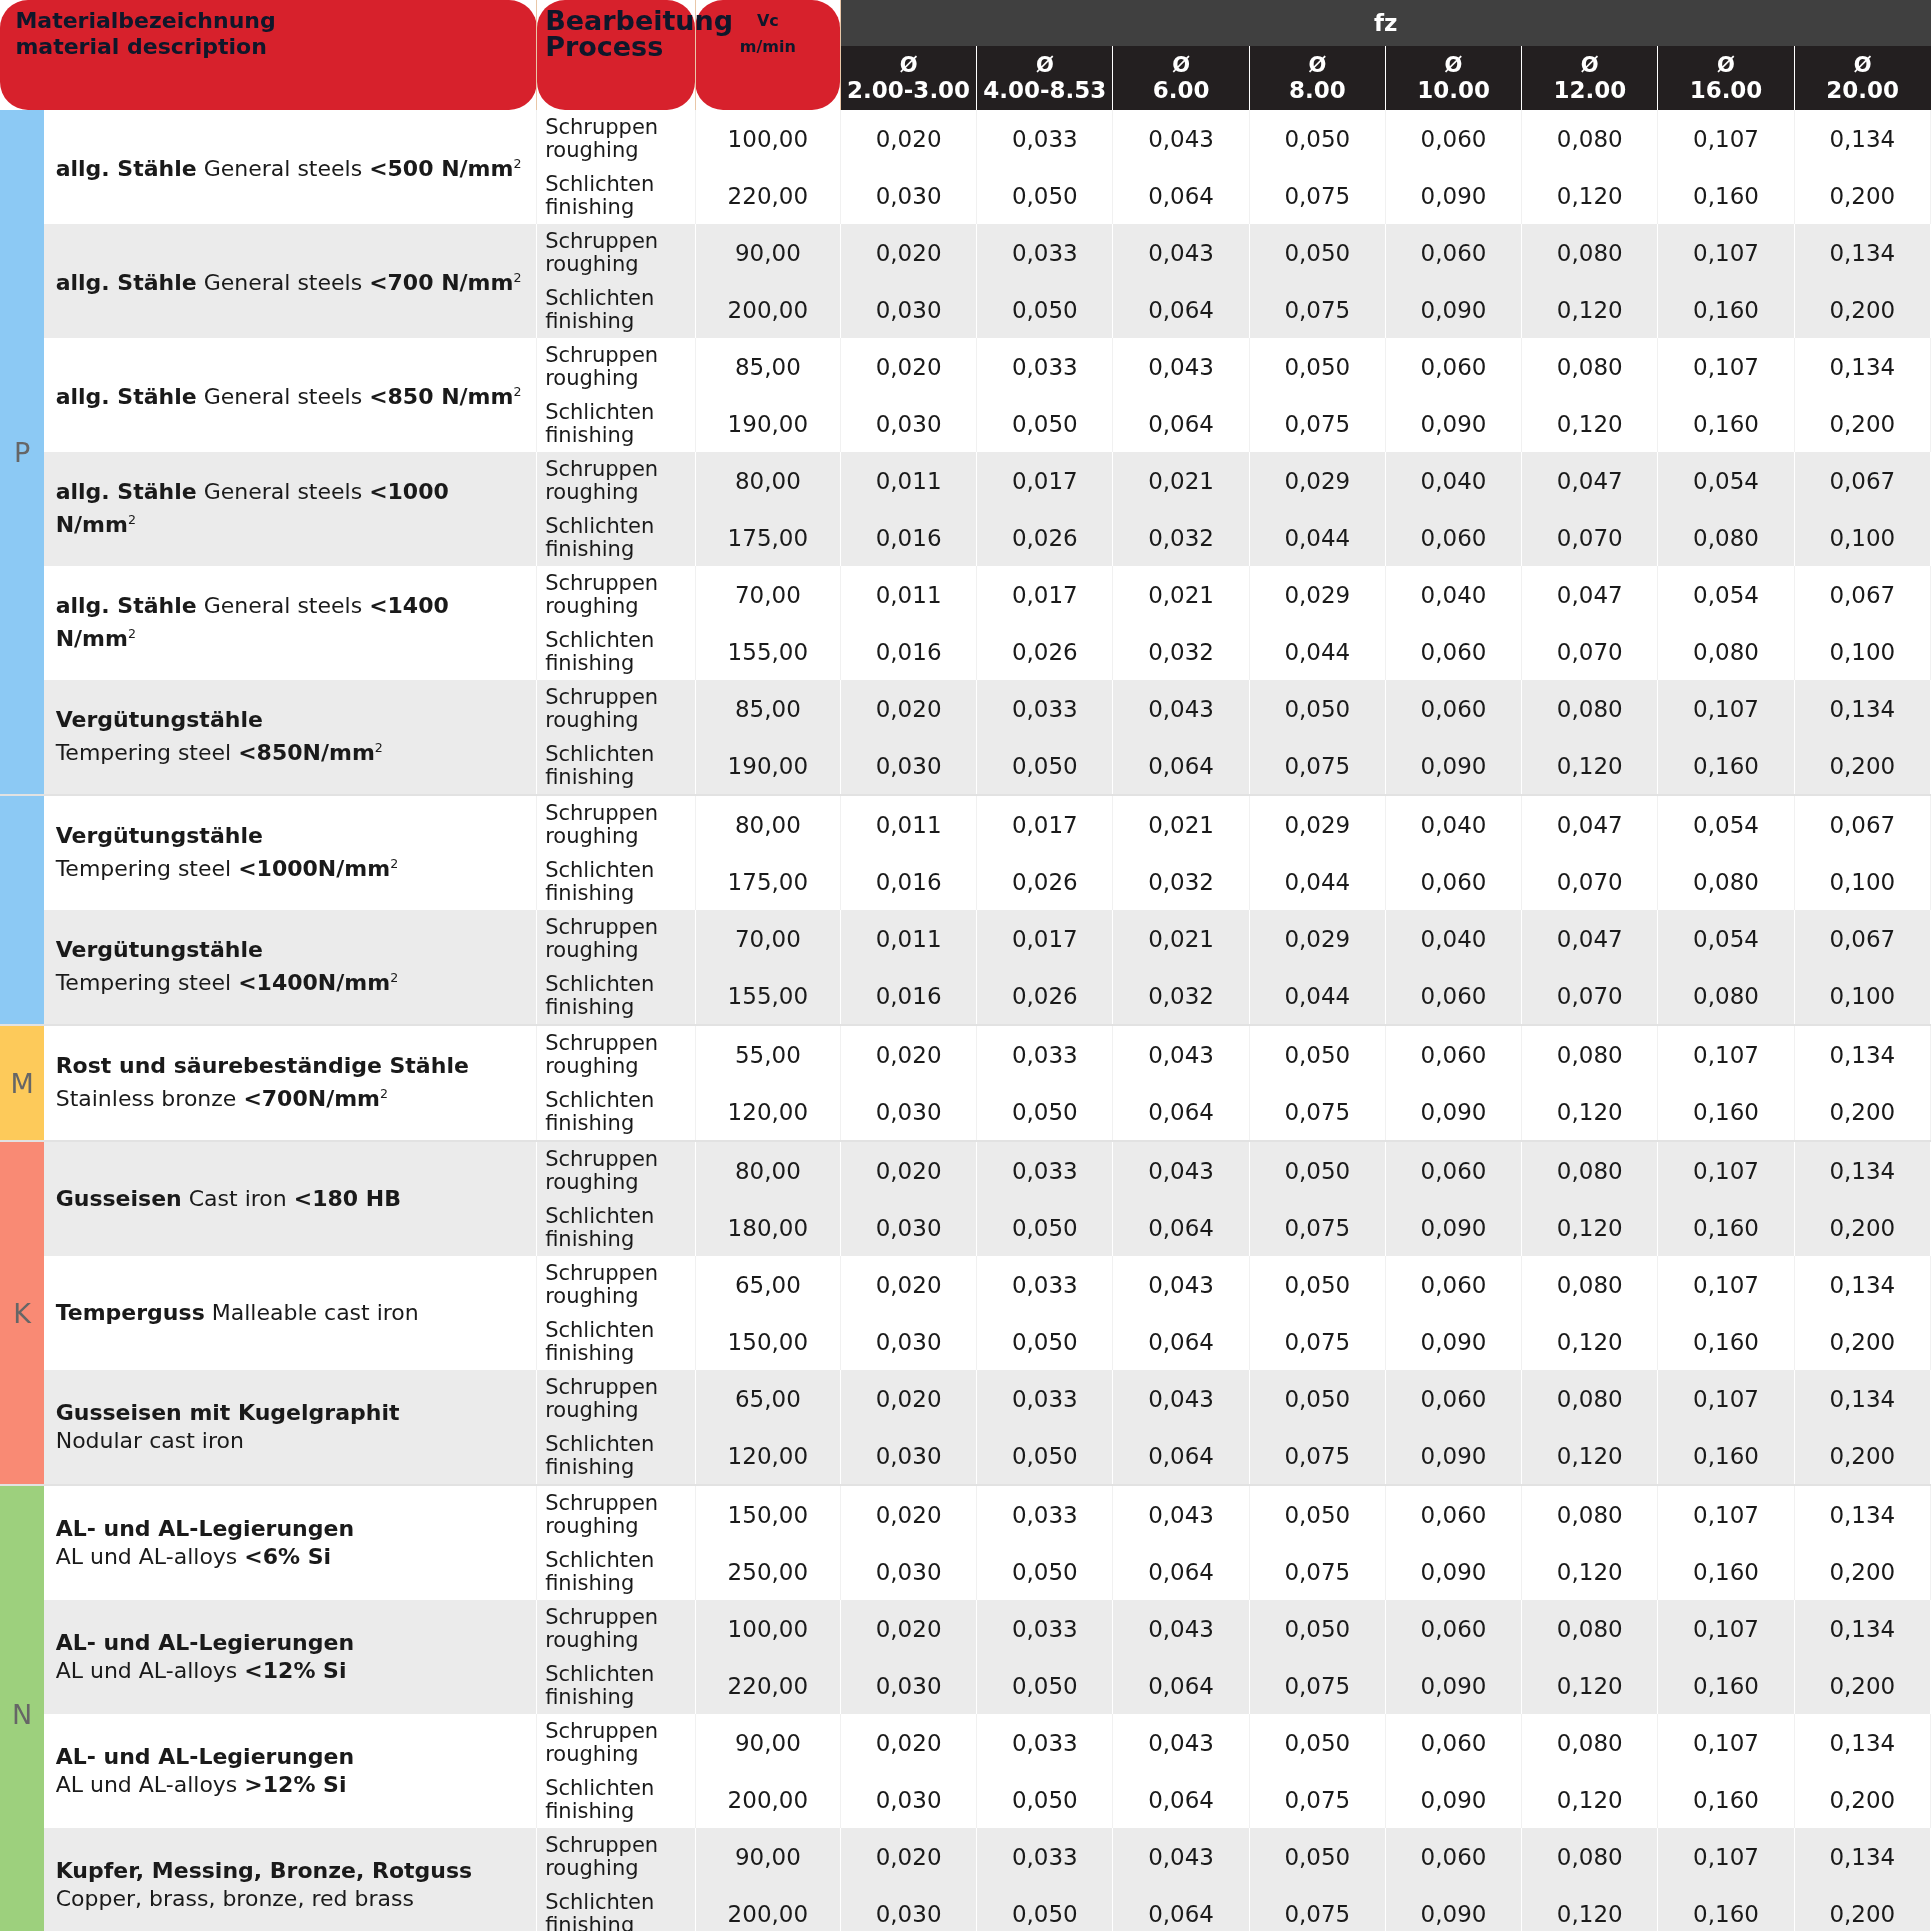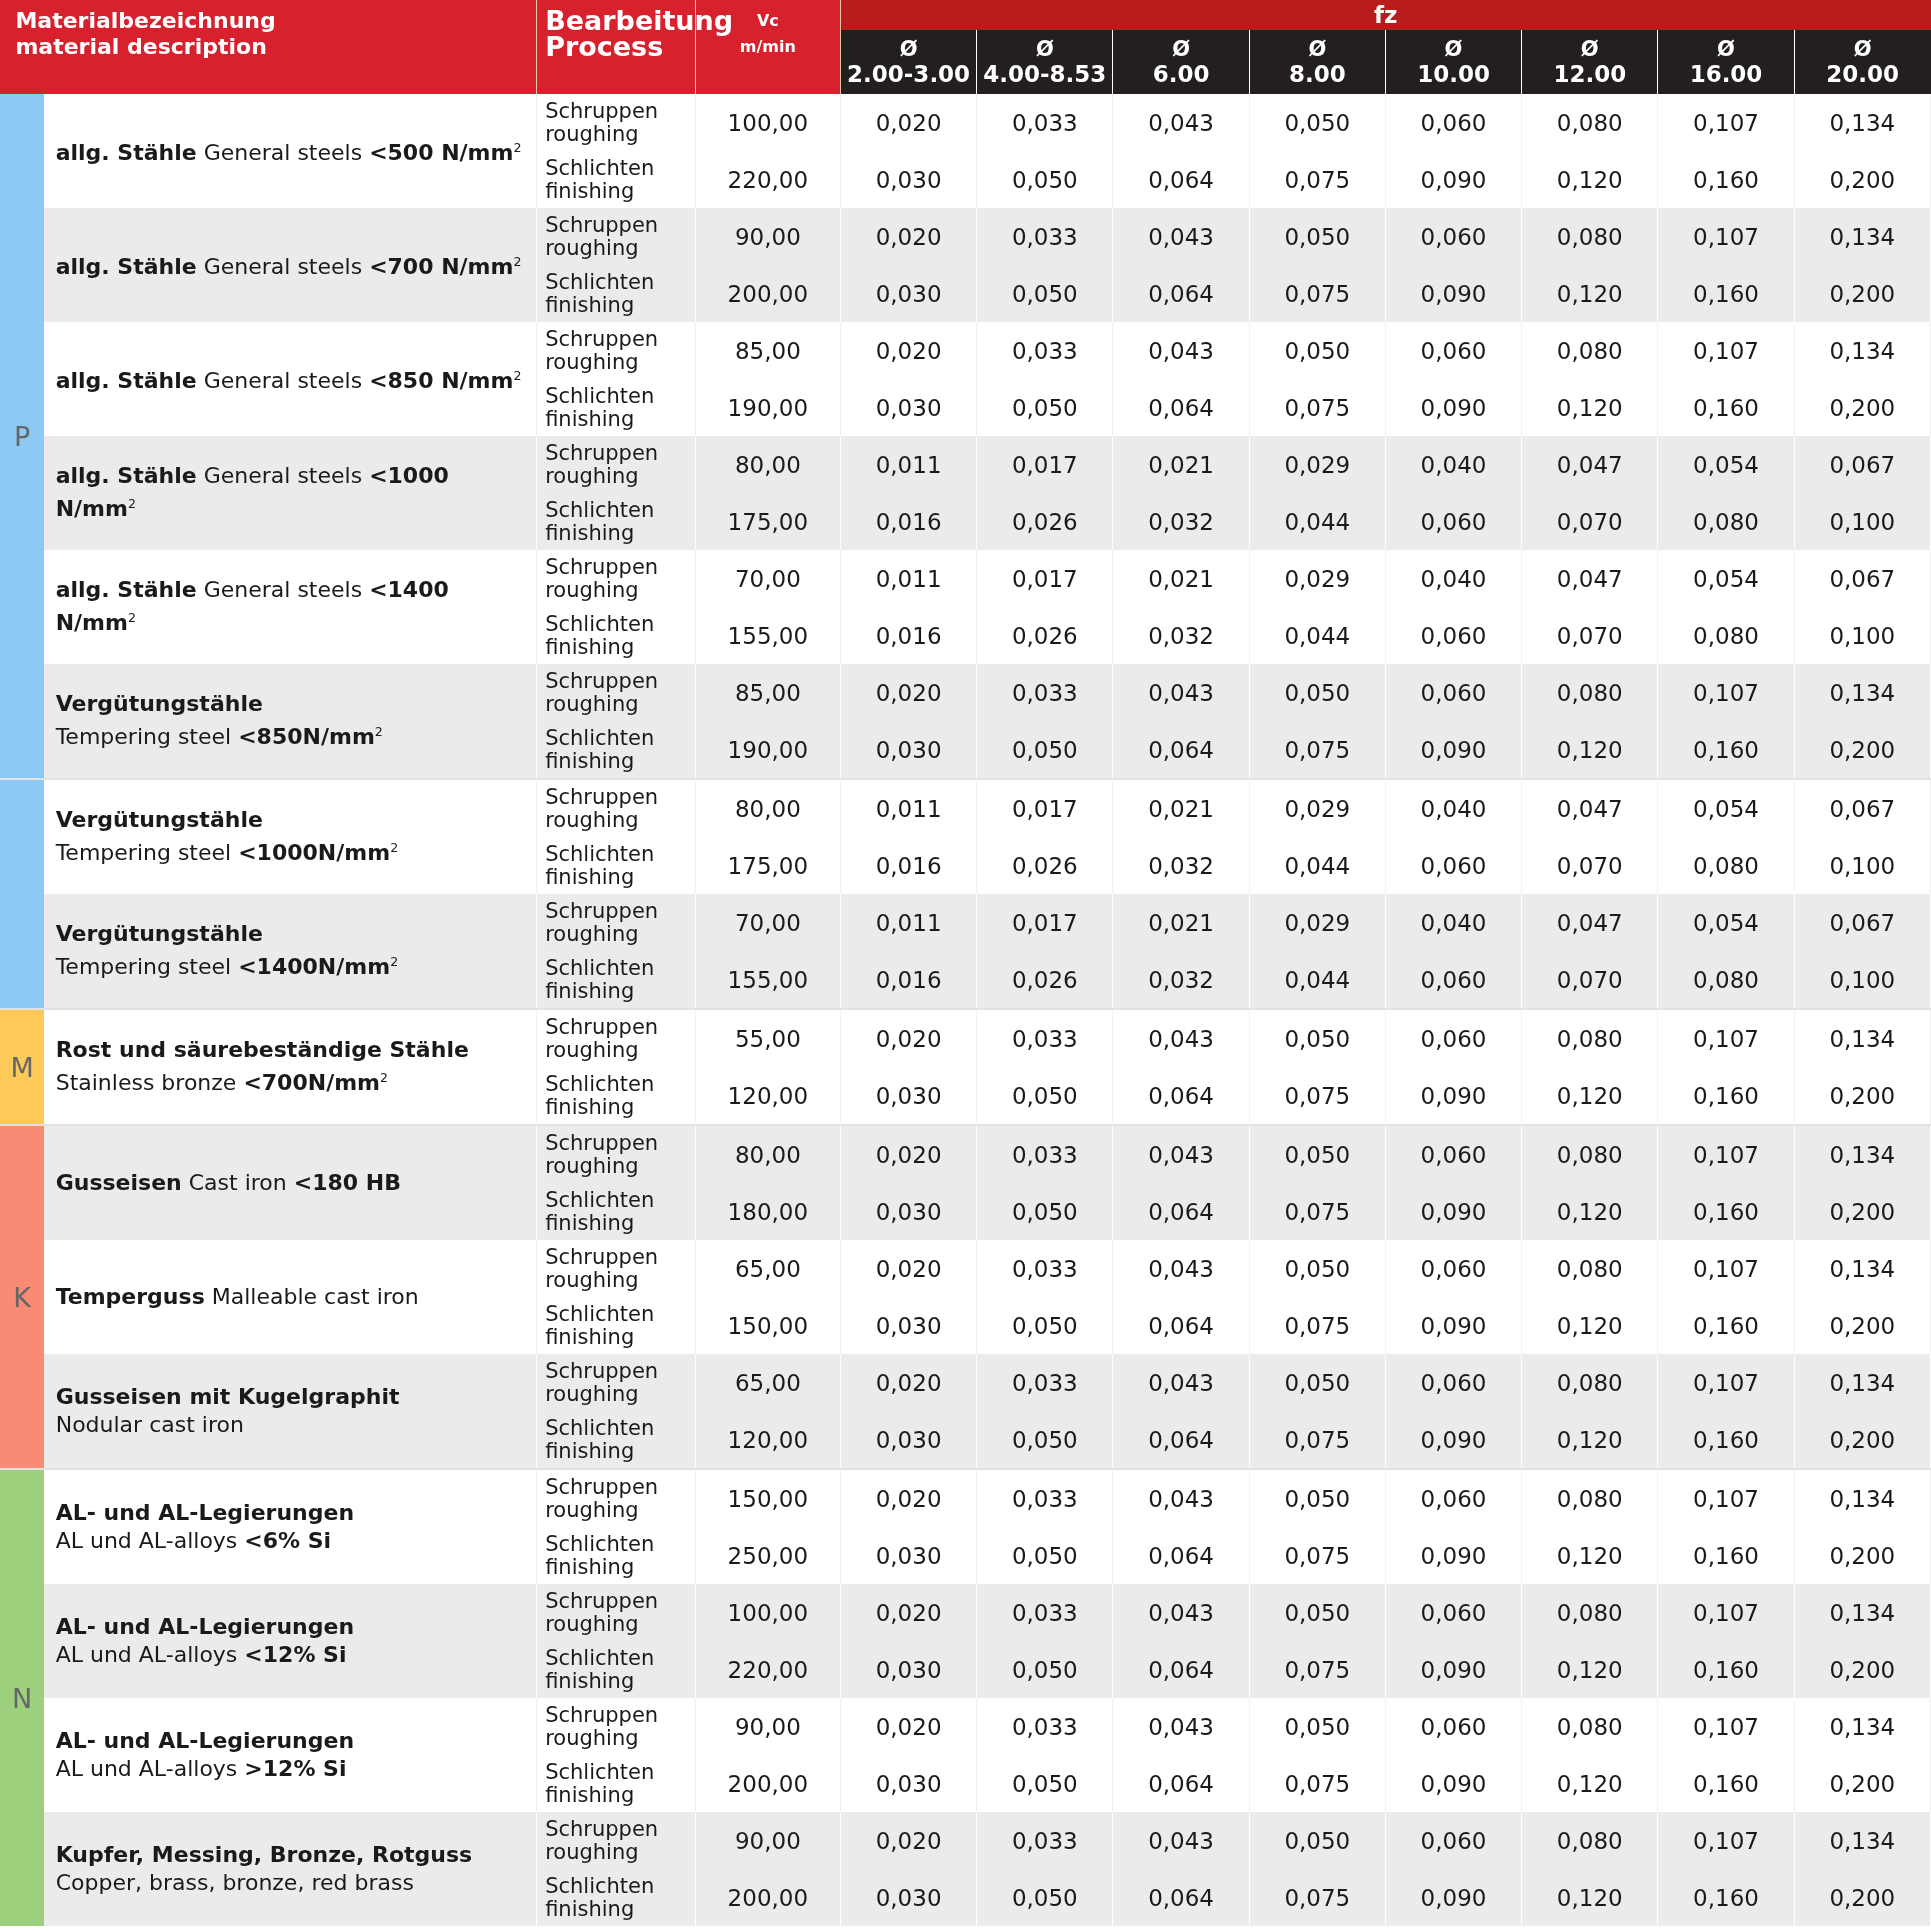--- a/index.html
+++ b/index.html
@@ -6,27 +6,27 @@
   body { width: 1931px; height: 1931px; overflow: hidden; font-family: "DejaVu Sans", "Liberation Sans", sans-serif; color: #1a1a1a; }
   .wrap { position: relative; width: 1931px; height: 1931px; }
   table.cut { border-collapse: collapse; width: 1931px; table-layout: fixed; }
   table.cut td, table.cut th { padding: 0; }
   .col-bar { width: 44px; }
   .col-mat { width: 492px; }
   .col-proc { width: 158px; }
   .col-vc { width: 145px; }
   .col-fz { width: 136px; }
 
-  .hdr-red { background: #d7212c; color: #ffffff; vertical-align: top; border-right: 1.9px solid #e9c7a8; }
+  .hdr-red { background: #d7212c; color: #0f172a; vertical-align: top; border-right: 1.9px solid #e9c7a8; border-radius: 28px; }
   .hdr-mat { text-align: left; padding: 7.7px 0 0 15.4px !important; font-size: 22px; line-height: 26px; }
   .hdr-mat .b { font-weight: bold; }
   .hdr-proc { text-align: left; padding: 7.7px 0 0 7.7px !important; font-size: 27px; line-height: 26px; }
   .hdr-proc .b { font-weight: bold; }
   .hdr-vc { text-align: center; padding-top: 7.7px !important; font-size: 16px; line-height: 26px; }
-  .hdr-fz { background: #b91c1c; color: #fff; text-align: center; height: 30px; font-size: 23px; vertical-align: middle; }
+  .hdr-fz { background: #404040; color: #fff; text-align: center; height: 46px; font-size: 23px; vertical-align: middle; }
   .hdr-dia { background: #231f20; color: #fff; text-align: center; height: 64px; font-size: 23px; line-height: 25px; border-right: 1.9px solid #ffffff; vertical-align: middle; }
   .hdr-dia:last-child { border-right: none; }
   .hdr-dia .sym { display: block; font-size: 21px; }
 
   .bar { text-align: center; vertical-align: middle; font-size: 27px; color: #666; border-right: 0; }
   .bar-p { background: #8cc9f4; }
   .bar-m { background: #fdca5a; }
   .bar-k { background: #f98a74; }
   .bar-n { background: #9dd07d; }
 

